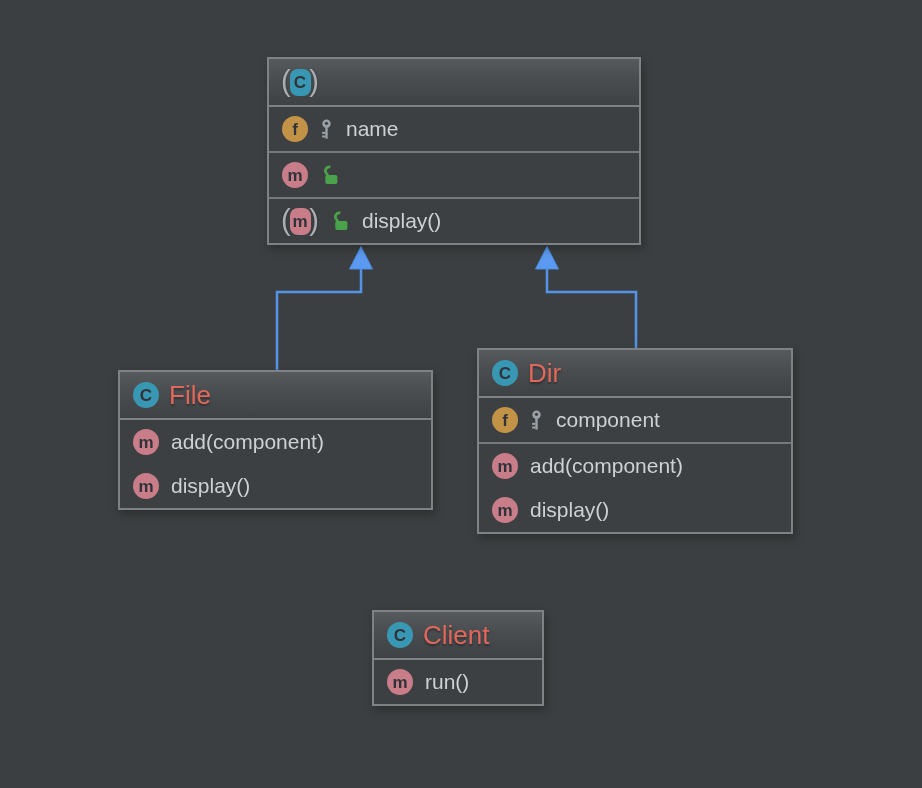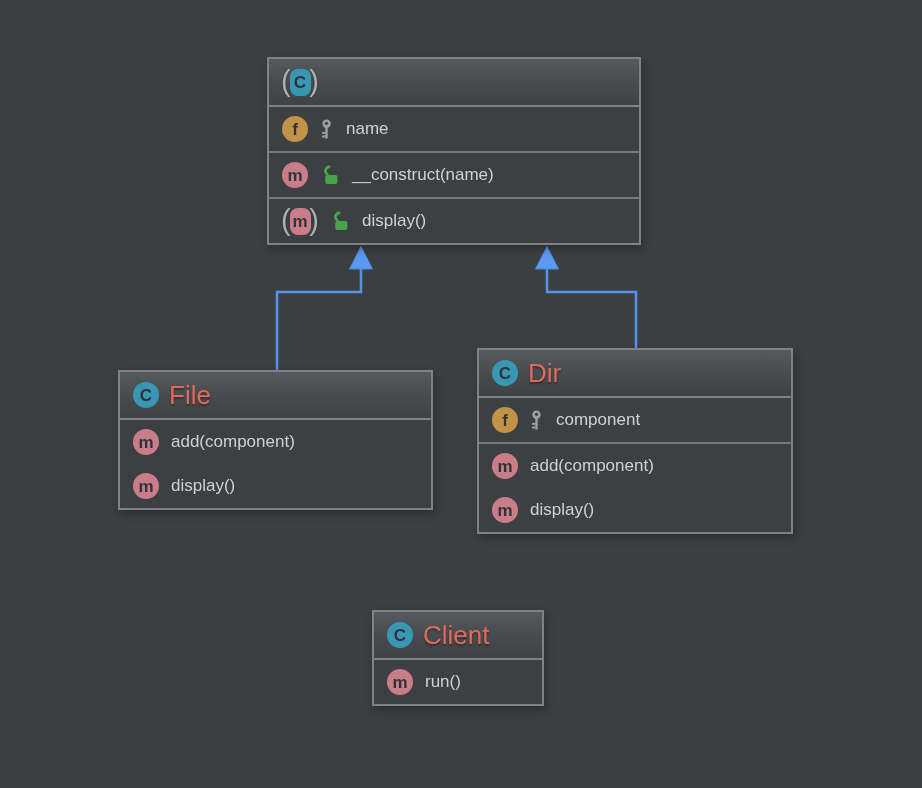--- a/index.html
+++ b/index.html
@@ -43,21 +43,21 @@
   .section:last-child { border-bottom: none; }
 
   .member-row {
     height: 44px;
     display: flex; align-items: center;
     padding: 0 13px; gap: 11px;
     white-space: nowrap;
   }
   .member-label {
     color: #ccd1d5;
-    font-size: 17px;
+    font-size: 21px;
     margin-left: 1px;
   }
 
   
   .circle-icon {
     width: 26px; height: 26px; border-radius: 50%;
     flex: 0 0 26px;
     display: flex; align-items: center; justify-content: center;
     font-size: 17px; font-weight: bold; color: #30343a;
     line-height: 1;
@@ -136,21 +136,20 @@
     </div>
     <div class="section">
       <div class="member-row">
         <span class="circle-icon circle-method">
             <span>m</span>
           </span>
         <svg class="vis-icon" width="21" height="21" viewBox="0 0 20 20">
           <path d="M8.5 10 v-3 a3.6 3.6 0 0 1 6.4 -2.2" fill="none" stroke="#4aa24a" stroke-width="2.6" transform="rotate(-35 8.5 10)"></path>
           <rect x="6" y="9.5" width="11.5" height="8.5" rx="1.8" fill="#4aa24a"></rect>
         </svg>
-        <span class="member-label">__construct(name)</span>
       </div>
     </div>
     <div class="section">
       <div class="member-row">
         <span class="abstract-icon">
           <span class="paren paren-l">(</span>
           <span class="barrel barrel-method">
               <span>m</span>
             </span>
           <span class="paren paren-r">)</span>

